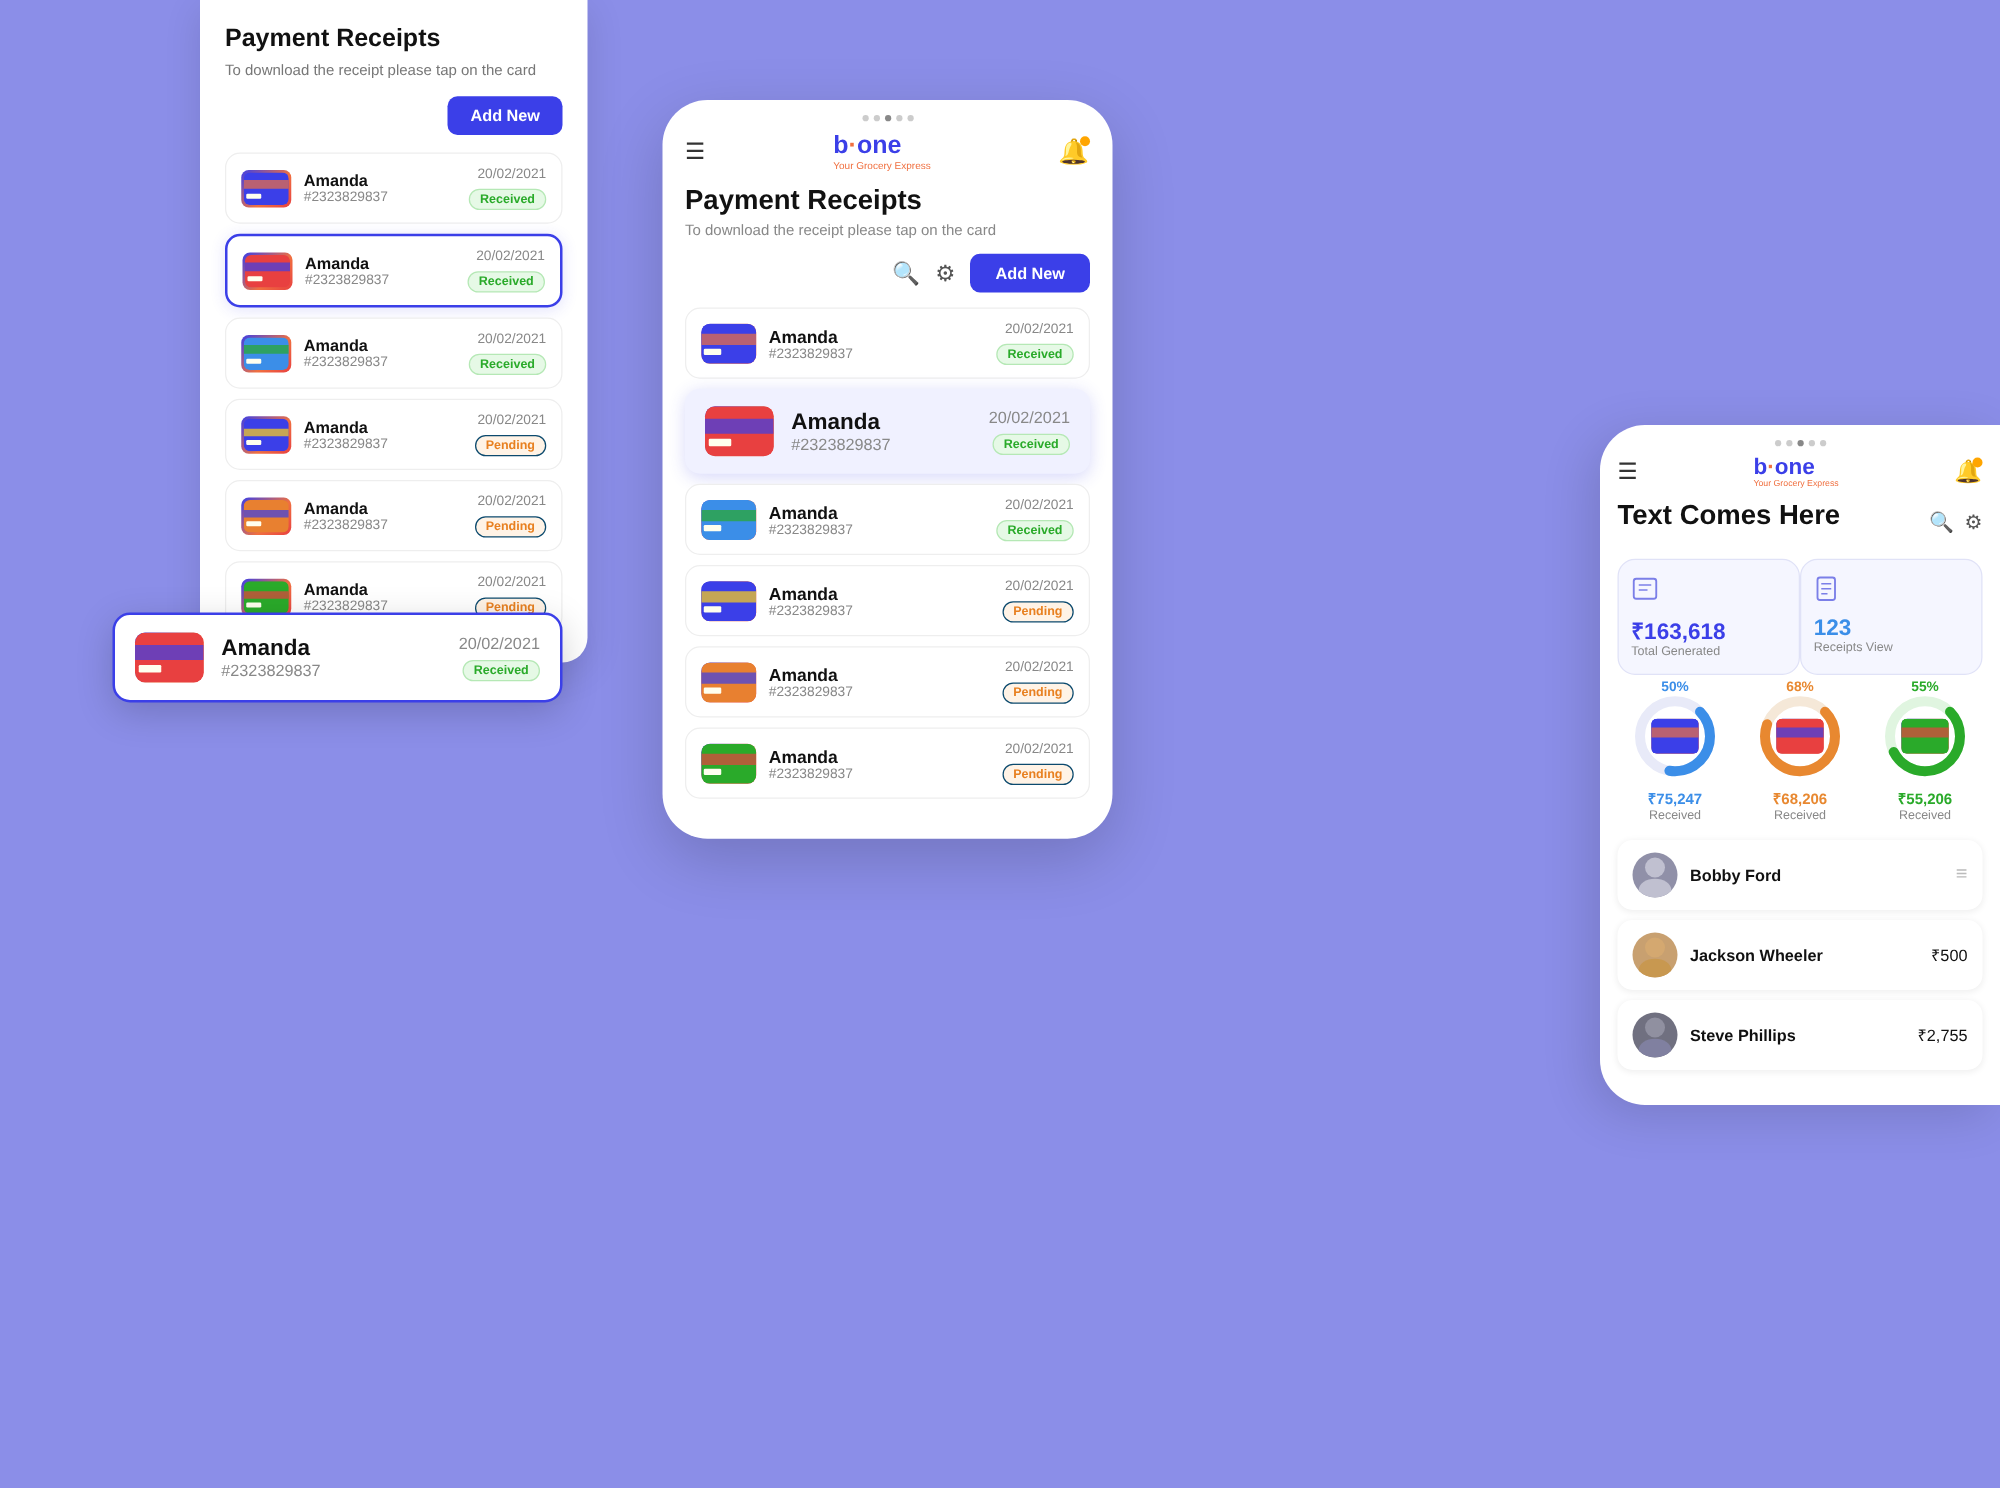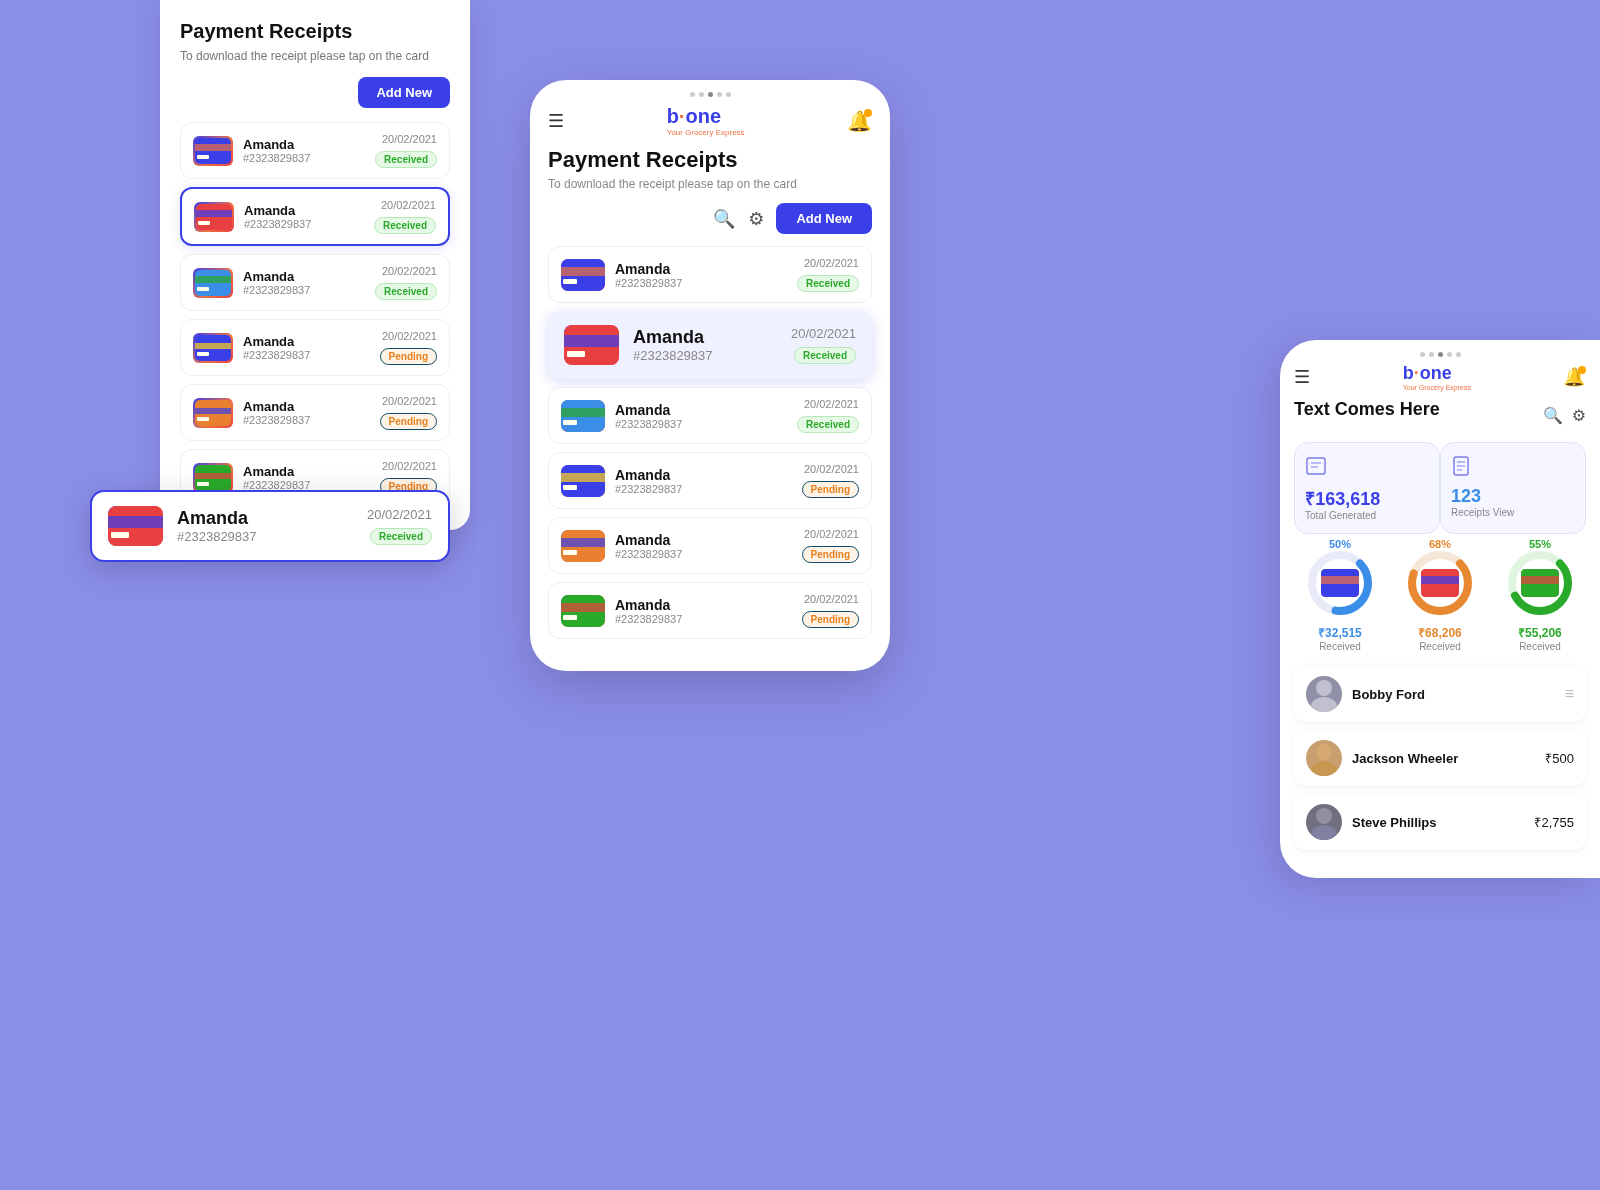--- a/index.html
+++ b/index.html
@@ -216,21 +216,21 @@
       background: white;
       border-radius: 36px 0 0 36px;
       box-shadow: -8px 8px 40px rgba(0,0,0,0.14);
       padding: 0 0 20px;
       overflow: hidden;
     }
     .right-phone .phone-dots { padding: 12px 0 6px; }
     .right-phone .phone-header { padding: 0 14px 8px; }
     .right-phone .logo-bione { font-size: 18px; }
     .right-phone-content { padding: 0 14px; }
-    .right-page-title { font-size: 18px; font-weight: 800; color: #111; margin-bottom: 12px; }
+    .right-page-title { font-size: 22px; font-weight: 800; color: #111; margin-bottom: 12px; }
 
     
     .stats-row {
       display: flex;
       margin-bottom: 14px;
     }
     .stat-card {
       flex: 1;
       background: #f5f6ff;
       border-radius: 14px;
@@ -654,21 +654,21 @@
             <circle cx="35" cy="35" r="28" fill="none" stroke="#3b8ee8" stroke-width="8" stroke-dasharray="70.4 105.6" stroke-dashoffset="22" stroke-linecap="round"></circle>
           </svg>
           <div class="donut-center-img">
             <svg viewBox="0 0 38 28" style="width:38px;height:28px;border-radius:4px;">
                 <rect width="38" height="28" rx="4" fill="#3b3fe8"></rect>
                 <rect y="7" width="38" height="8" fill="#f07040" opacity="0.7"></rect>
               </svg>
           </div>
           <span class="donut-pct" style="color:#3b8ee8;">50%</span>
         </div>
-        <div class="donut-amount" style="color:#3b8ee8;">₹32,515</div>
+        <div class="donut-amount" style="color:#3b8ee8;">₹75,247</div>
         <div class="donut-sub">Received</div>
       </div>
 
       <div class="donut-item">
         <div class="donut-wrap">
           <svg viewBox="0 0 70 70" width="70" height="70">
             <circle cx="35" cy="35" r="28" fill="none" stroke="#f5e8d8" stroke-width="8"></circle>
             <circle cx="35" cy="35" r="28" fill="none" stroke="#e88830" stroke-width="8" stroke-dasharray="119.6 56.4" stroke-dashoffset="22" stroke-linecap="round"></circle>
           </svg>
           <div class="donut-center-img">

